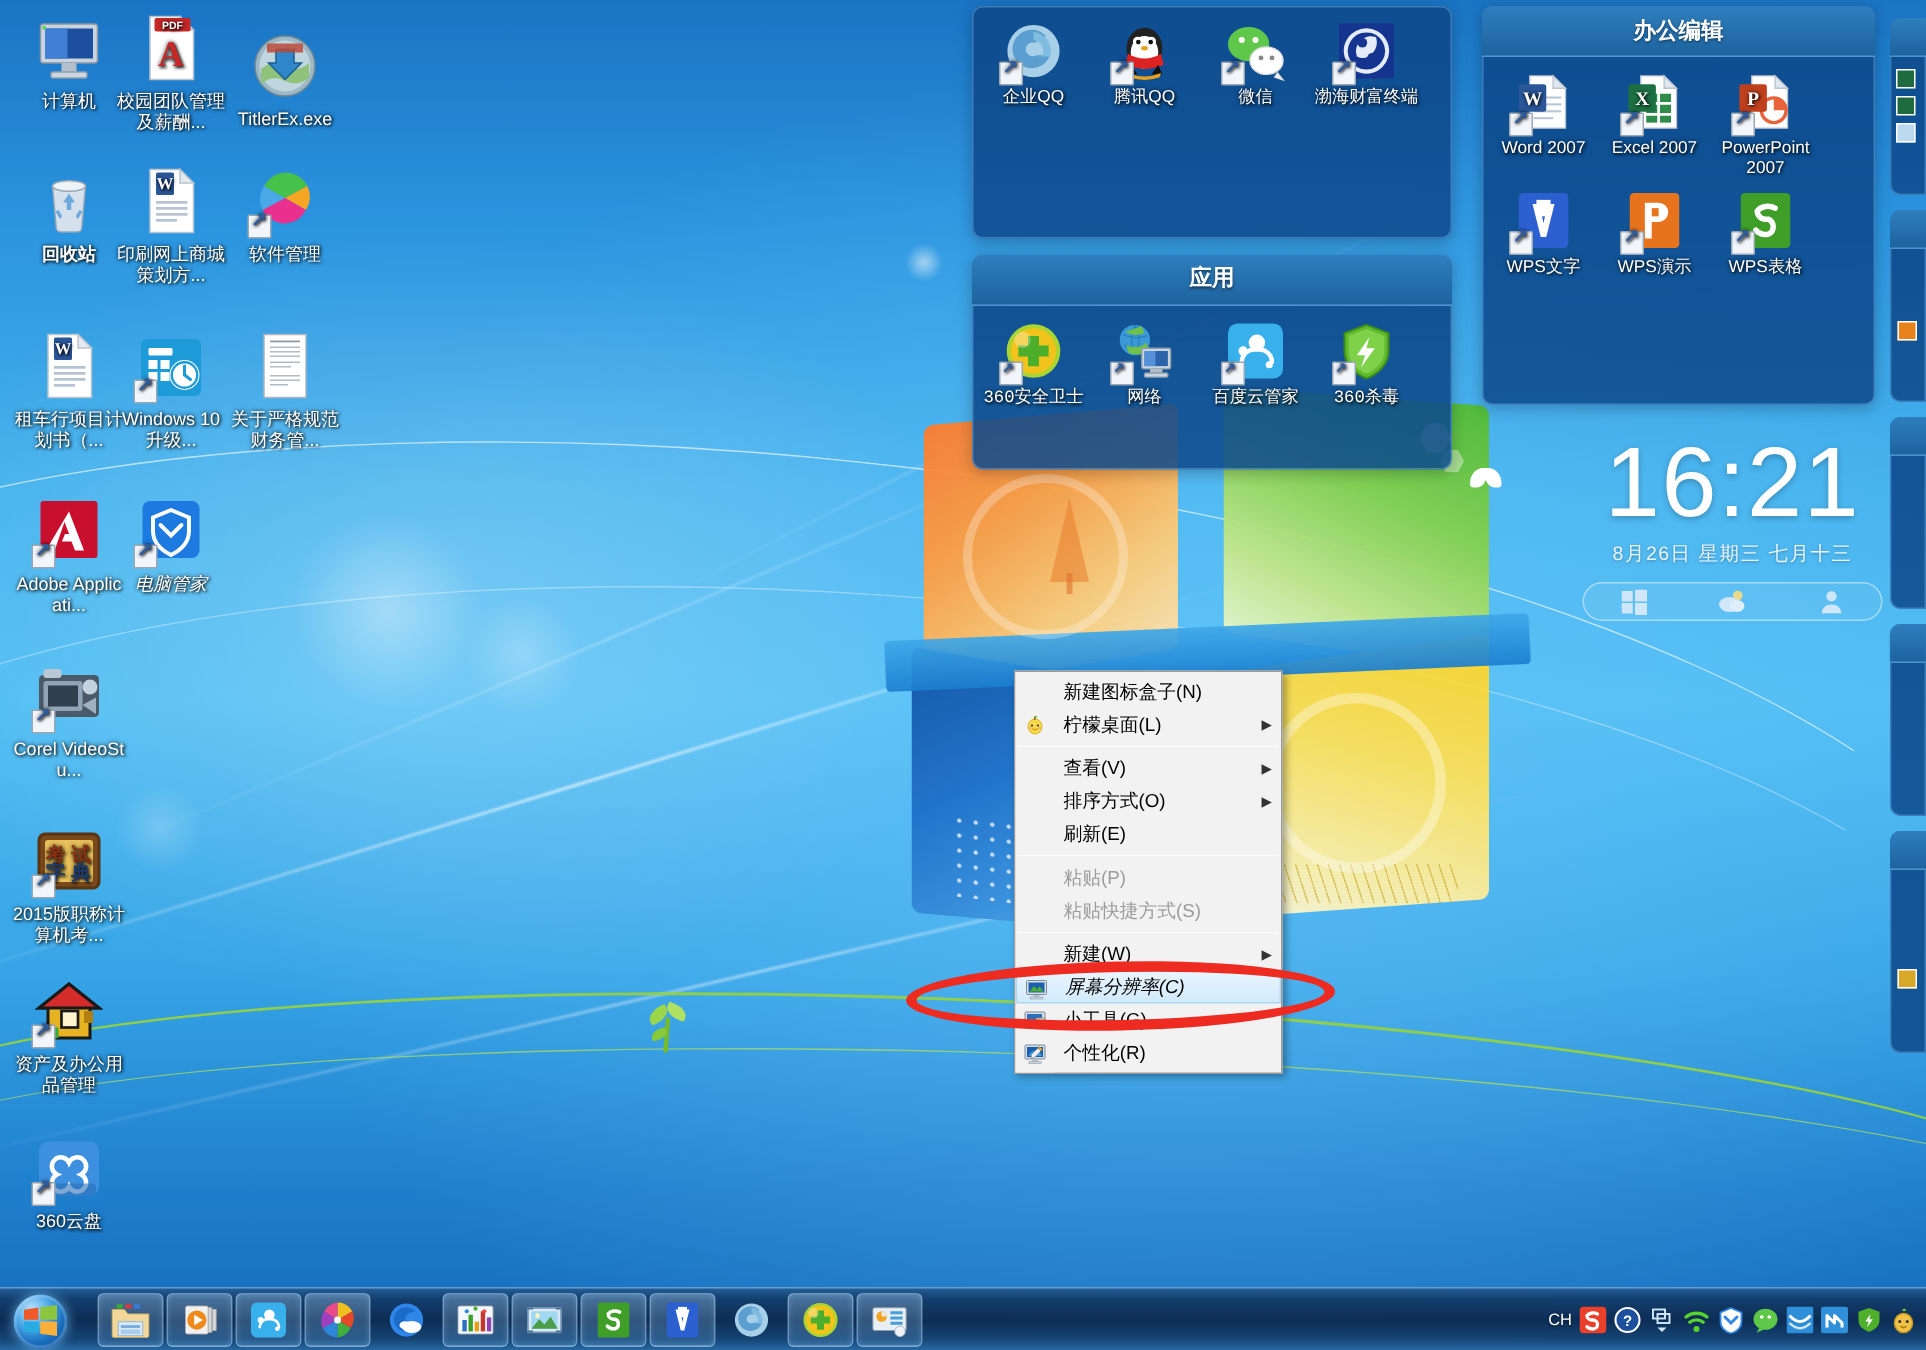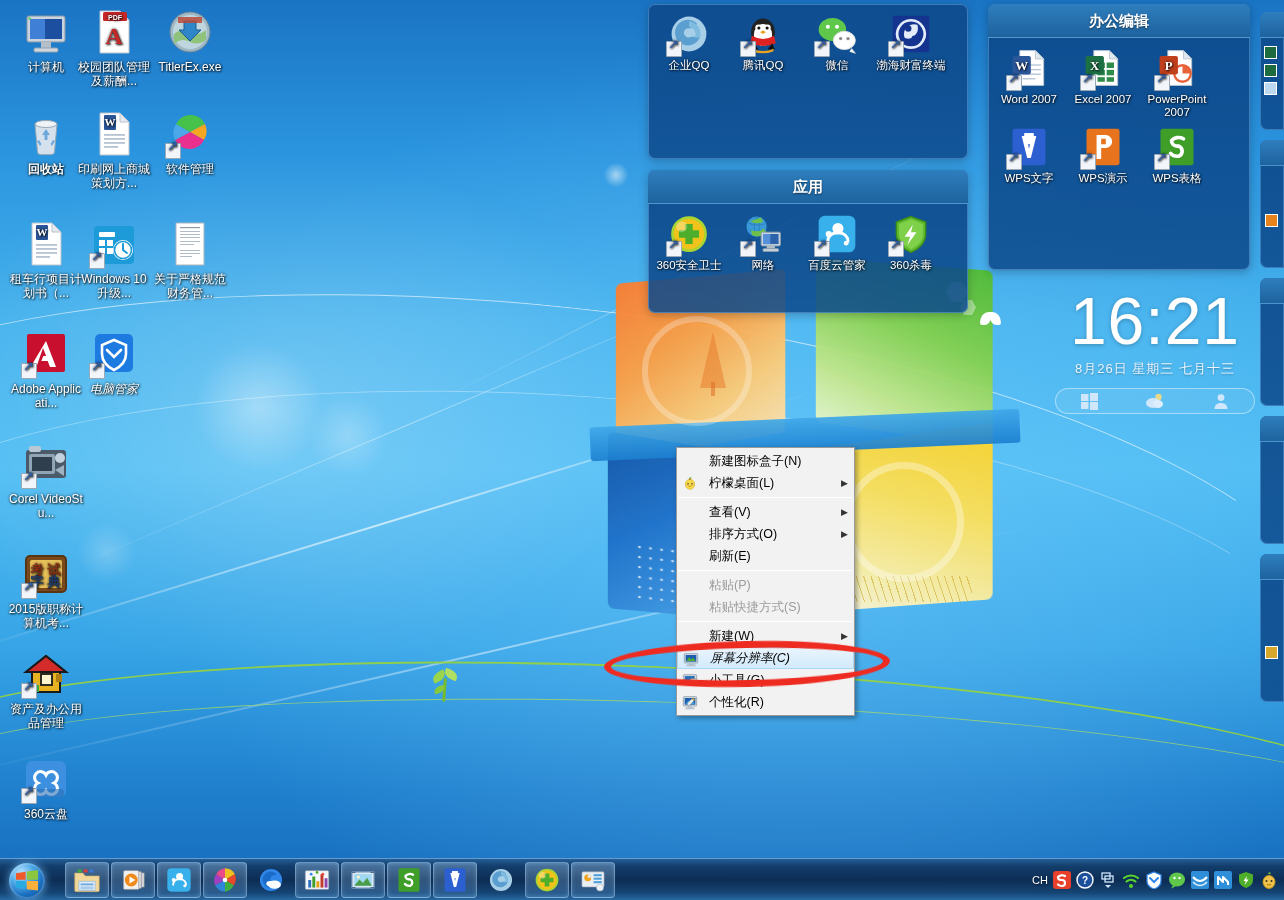--- a/index.html
+++ b/index.html
@@ -231,21 +231,21 @@
         <svg width="100%" height="100%" viewBox="0 0 48 48" style="position:absolute;inset:0;width:100%;height:100%">
           <path d="M10 3 h20 l9 9 v33 h-29 z" fill="#fff" stroke="#b8c3cd"></path>
           <path d="M30 3 l9 9 h-9 z" fill="#e4eaf0" stroke="#b8c3cd"></path>
           <rect x="13" y="4" width="24" height="9" rx="1.5" fill="#c62828"></rect>
           <text x="25" y="11.5" font-size="7" fill="#fff" text-anchor="middle" font-family="sans-serif" font-weight="bold">PDF</text>
           <text x="24" y="36" font-size="24" fill="#c62828" text-anchor="middle" font-family="serif" font-weight="bold">A</text>
         </svg>
       </div>
       <span class="lbl">校园团队管理及薪酬...</span>
     </div>
-    <div class="dicon" style="left: 152px; top: 8px;">
+    <div class="dicon" style="left: 152px; top: 20px;">
       <div class="ibox">
         <svg width="100%" height="100%" viewBox="0 0 48 48" style="position:absolute;inset:0;width:100%;height:100%">
           <circle cx="24" cy="24" r="20" fill="#9fb8c6" stroke="#6d8796"></circle>
           <circle cx="24" cy="24" r="17" fill="#bfd6df"></circle>
           <path d="M8 26 q8 -7 16 -2 q8 5 16 -2 v10 q-8 6 -16 2 q-8 -5 -16 2z" fill="#8fc27a"></path>
           <path d="M18 13 h12 v9 h5 l-11 11 l-11 -11 h5 z" fill="#2f86c9" stroke="#1b5e92"></path>
           <rect x="12" y="9" width="24" height="6" fill="#b94a3a" opacity=".85"></rect>
         </svg>
       </div>
       <span class="lbl">TitlerEx.exe</span>
@@ -484,21 +484,21 @@
               <rect x="4" y="4" width="40" height="40" rx="2" fill="#14348f"></rect>
               <path d="M24 9 a15 15 0 1 1 -0.1 0 z" fill="none" stroke="#e3ecf8" stroke-width="3"></path>
               <path d="M31 14 a11 11 0 0 0 -14 14 q6 3 11 -2 q5 -5 3 -12z" fill="#e3ecf8"></path>
               <circle cx="21" cy="18" r="3.5" fill="#14348f"></circle>
               <circle cx="28" cy="29" r="3.5" fill="#14348f"></circle>
             </svg>
             <span class="shortcut-arrow"></span>
           </div><span>渤海财富终端</span></div>
       </div>
     </div>
-    <div class="panel" style="left: 648px; top: 170px; width: 320px; height: 143px;">
+    <div class="panel" style="left: 648px; top: 170px; width: 320px; height: 143px; font-family: Liberation Mono, monospace;">
       <div class="panel-title">应用</div>
       <div class="panel-body">
         <div class="picon"><div class="ibox">
             <svg width="100%" height="100%" viewBox="0 0 48 48" style="position:absolute;inset:0;width:100%;height:100%">
               <circle cx="24" cy="24" r="18" fill="#f2c41b"></circle>
               <circle cx="24" cy="24" r="18" fill="none" stroke="#a9d432" stroke-width="3"></circle>
               <path d="M20 13 h8 v7 h7 v8 h-7 v7 h-8 v-7 h-7 v-8 h7z" fill="#4cae2a"></path>
               <circle cx="16" cy="16" r="6" fill="#fff" opacity=".3"></circle>
             </svg>
             <span class="shortcut-arrow"></span>

